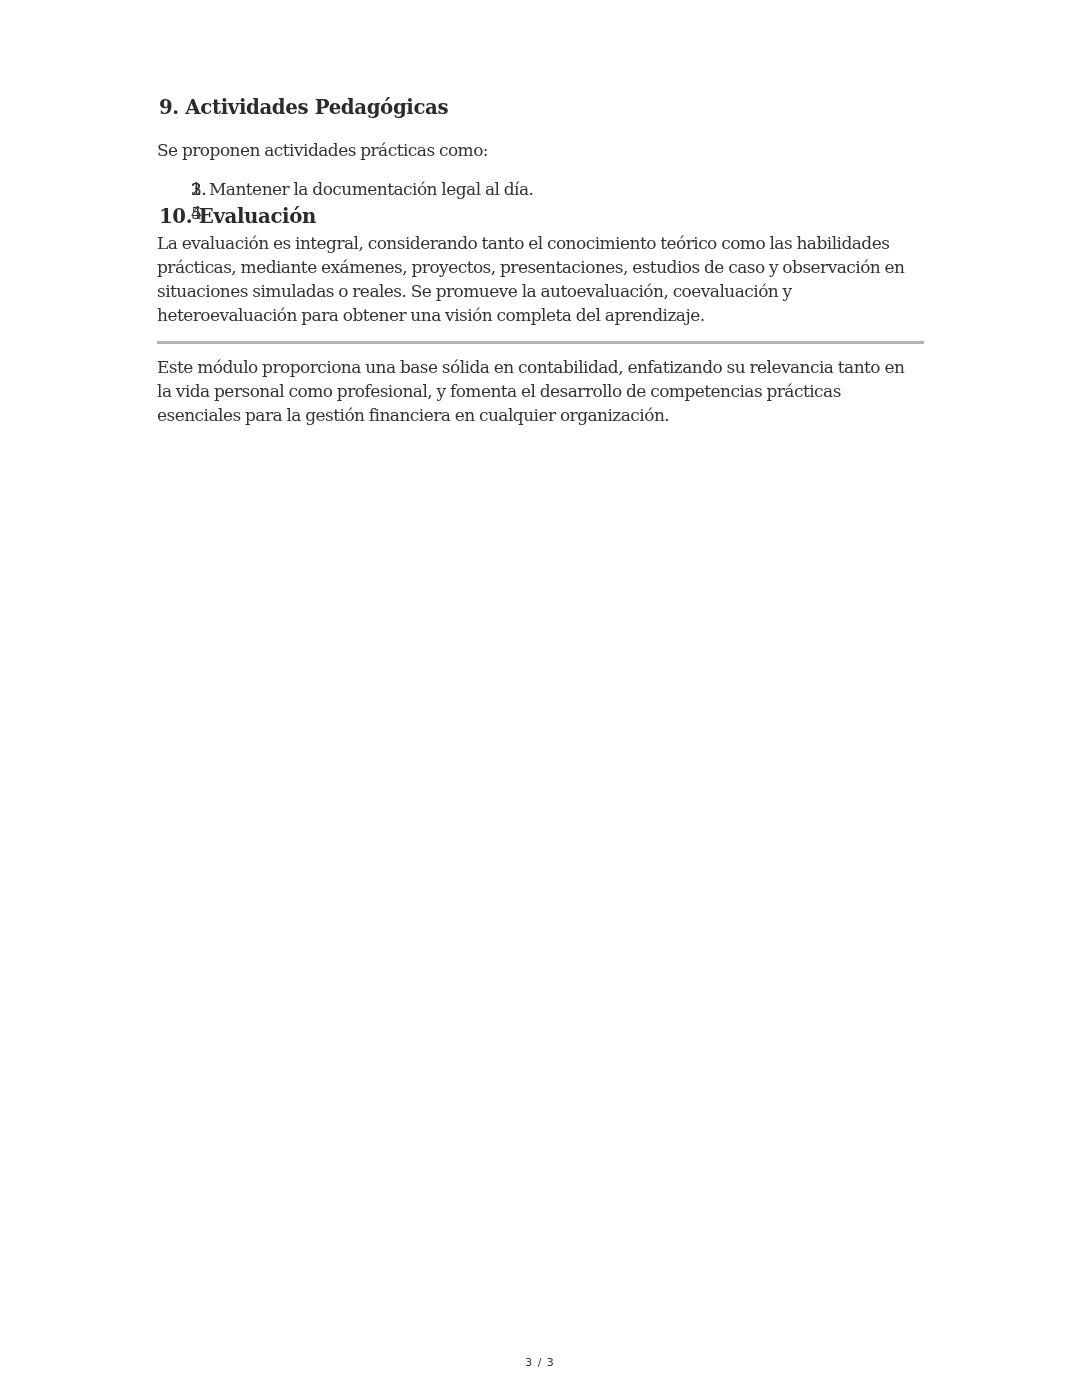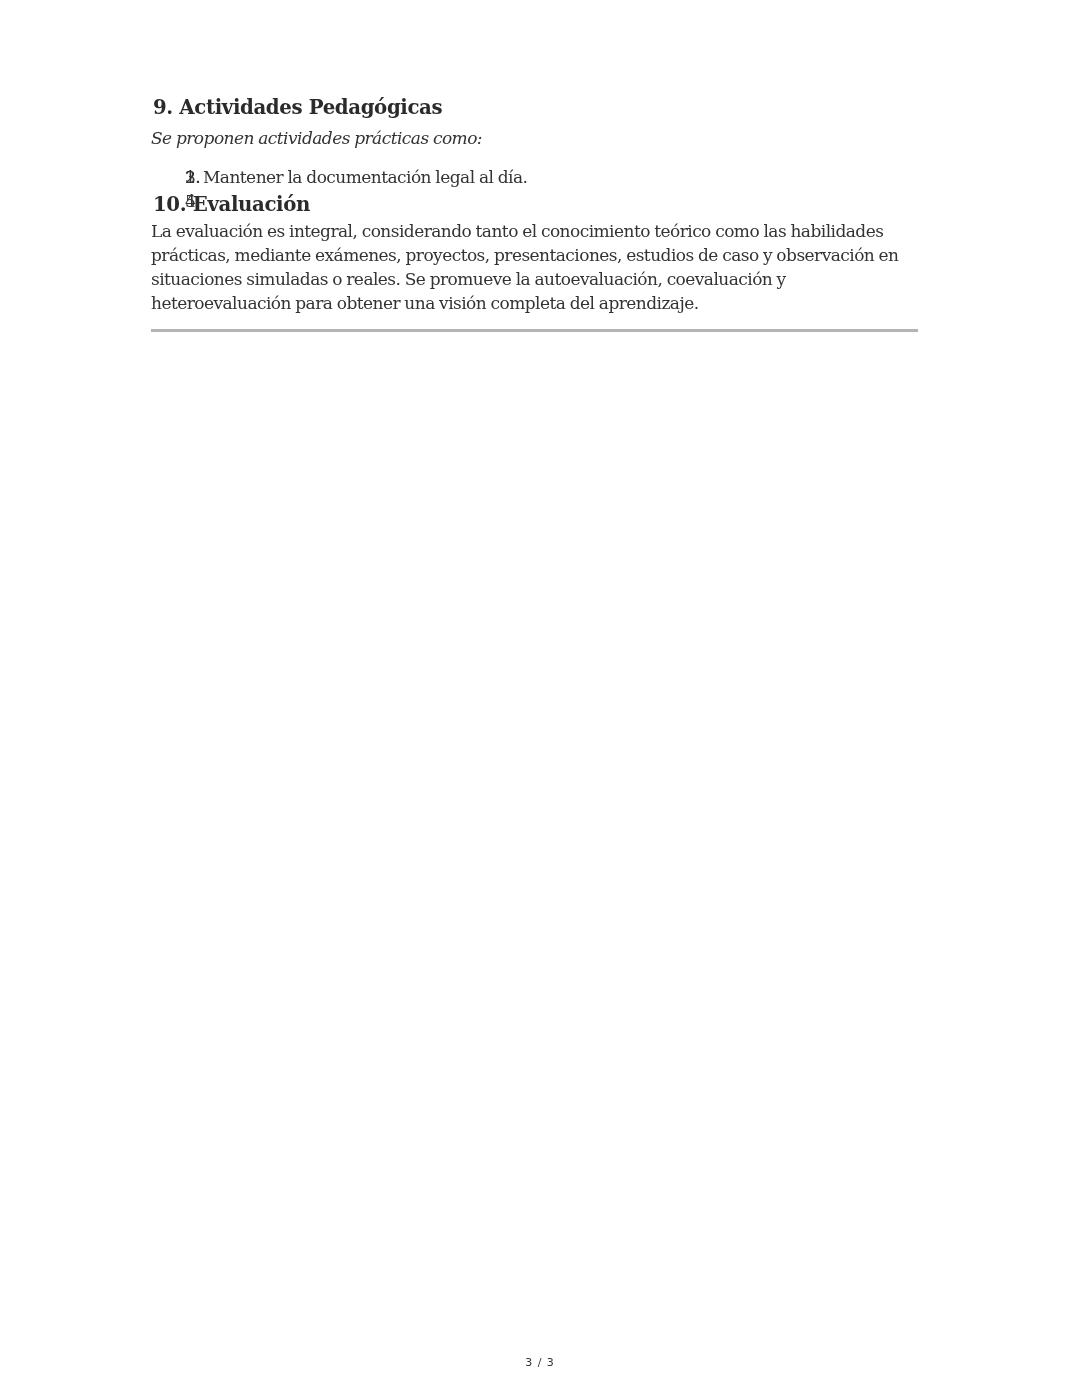--- a/index.html
+++ b/index.html
@@ -10,21 +10,21 @@
     body {
       width: 1080px;
       height: 1397px;
       position: relative;
       overflow: hidden;
       font-family: "DejaVu Serif", serif;
       color: #333333;
     }
     .page {
       position: absolute;
-      left: 151px;
+      left: 157px;
       top: 92px;
       width: 766px;
     }
     h2 {
       font-family: "DejaVu Serif", serif;
       font-weight: bold;
       font-size: 21px;
       line-height: 30px;
       margin: 0 0 0 2px;
       color: #2b2b2b;
@@ -35,22 +35,21 @@
     }
     p {
       font-size: 17px;
       line-height: 24px;
       margin: 0;
       letter-spacing: -0.55px;
       word-spacing: -0.5px;
       color: #333333;
     }
     .intro {
-      margin-top: 4px;
-      font-style: italic;
+      margin-top: 16px;
     }
     ol {
       margin: 15px 0 0 0;
       padding: 0 0 0 52px;
       font-size: 17px;
       line-height: 24px;
       letter-spacing: -0.55px;
       word-spacing: -0.5px;
       color: #333333;
       list-style: none;
@@ -117,16 +116,17 @@
     </ol>
   </section>
 
   <section class="sec10">
     <h2>10. Evaluación</h2>
     <p>La evaluación es integral, considerando tanto el conocimiento teórico como las habilidades prácticas, mediante exámenes, proyectos, presentaciones, estudios de caso y observación en situaciones simuladas o reales. Se promueve la autoevaluación, coevaluación y heteroevaluación para obtener una visión completa del aprendizaje.</p>
   </section>
 
   <hr class="rule">
 
+  <p class="closing">Este módulo proporciona una base sólida en contabilidad, enfatizando su relevancia tanto en la vida personal como profesional, y fomenta el desarrollo de competencias prácticas esenciales para la gestión financiera en cualquier organización.</p>
 
 </div>
 
 <div class="footer">3 / 3</div>
 
 </body></html>

